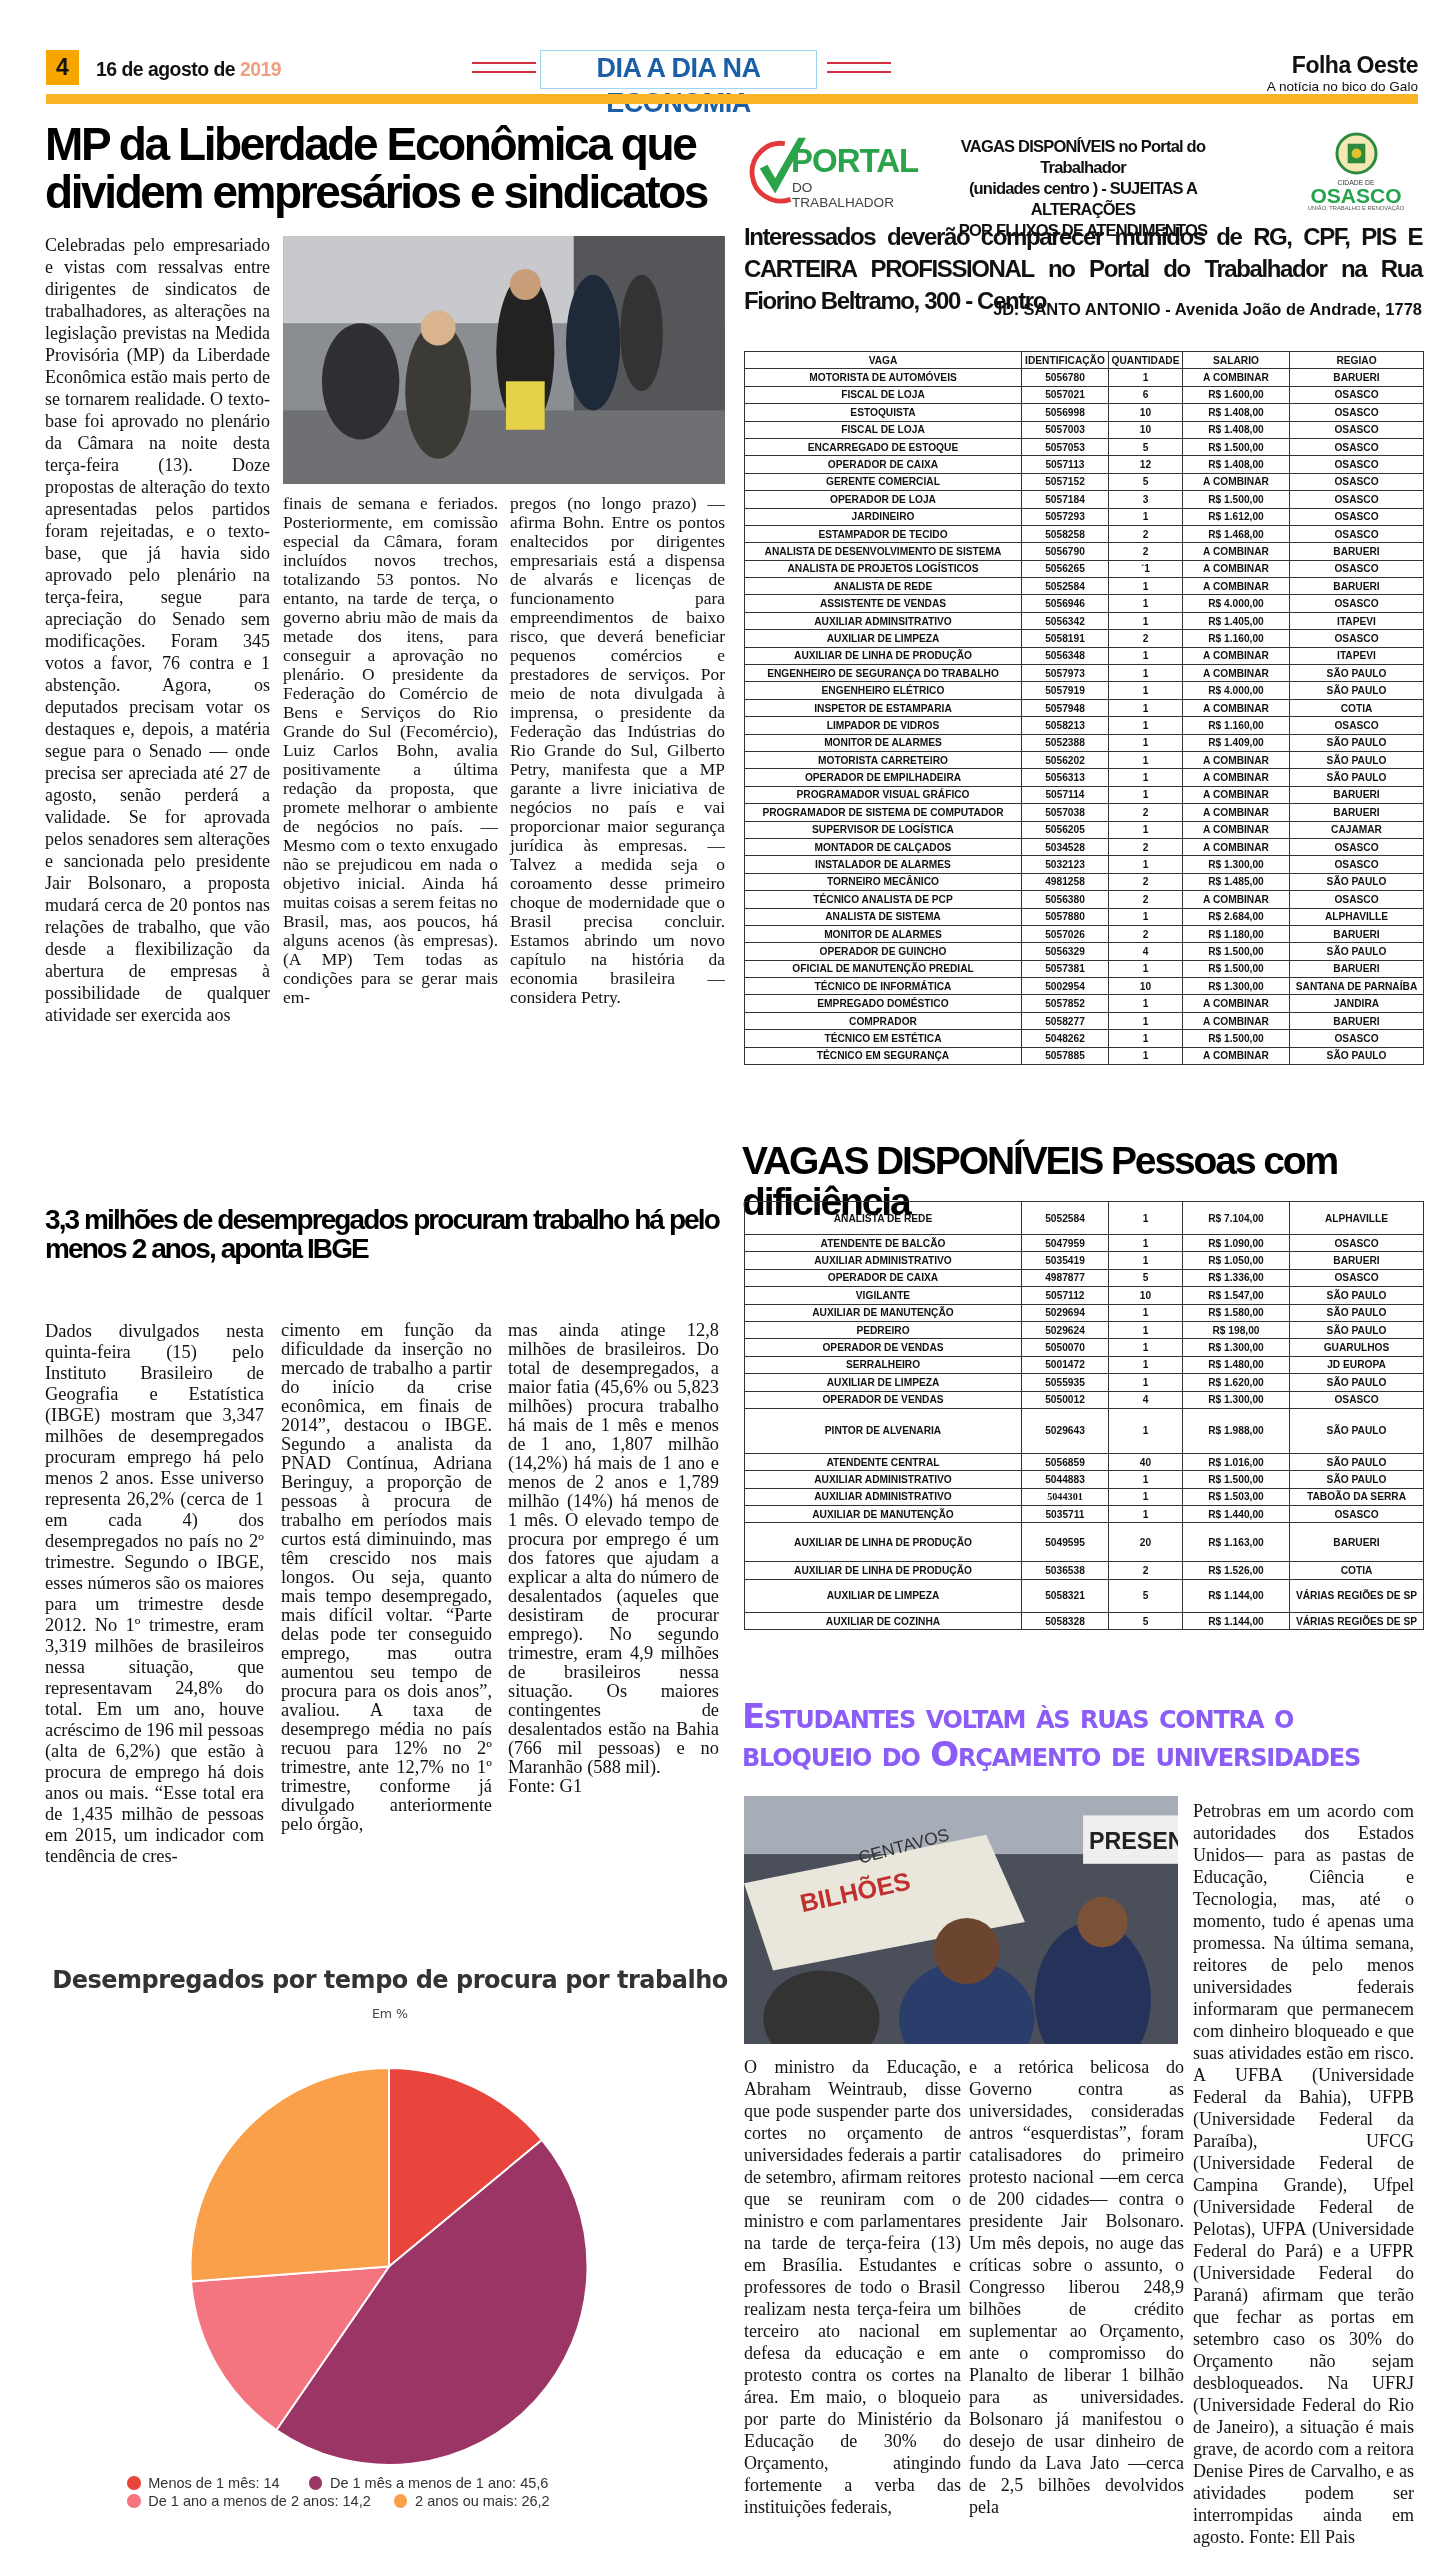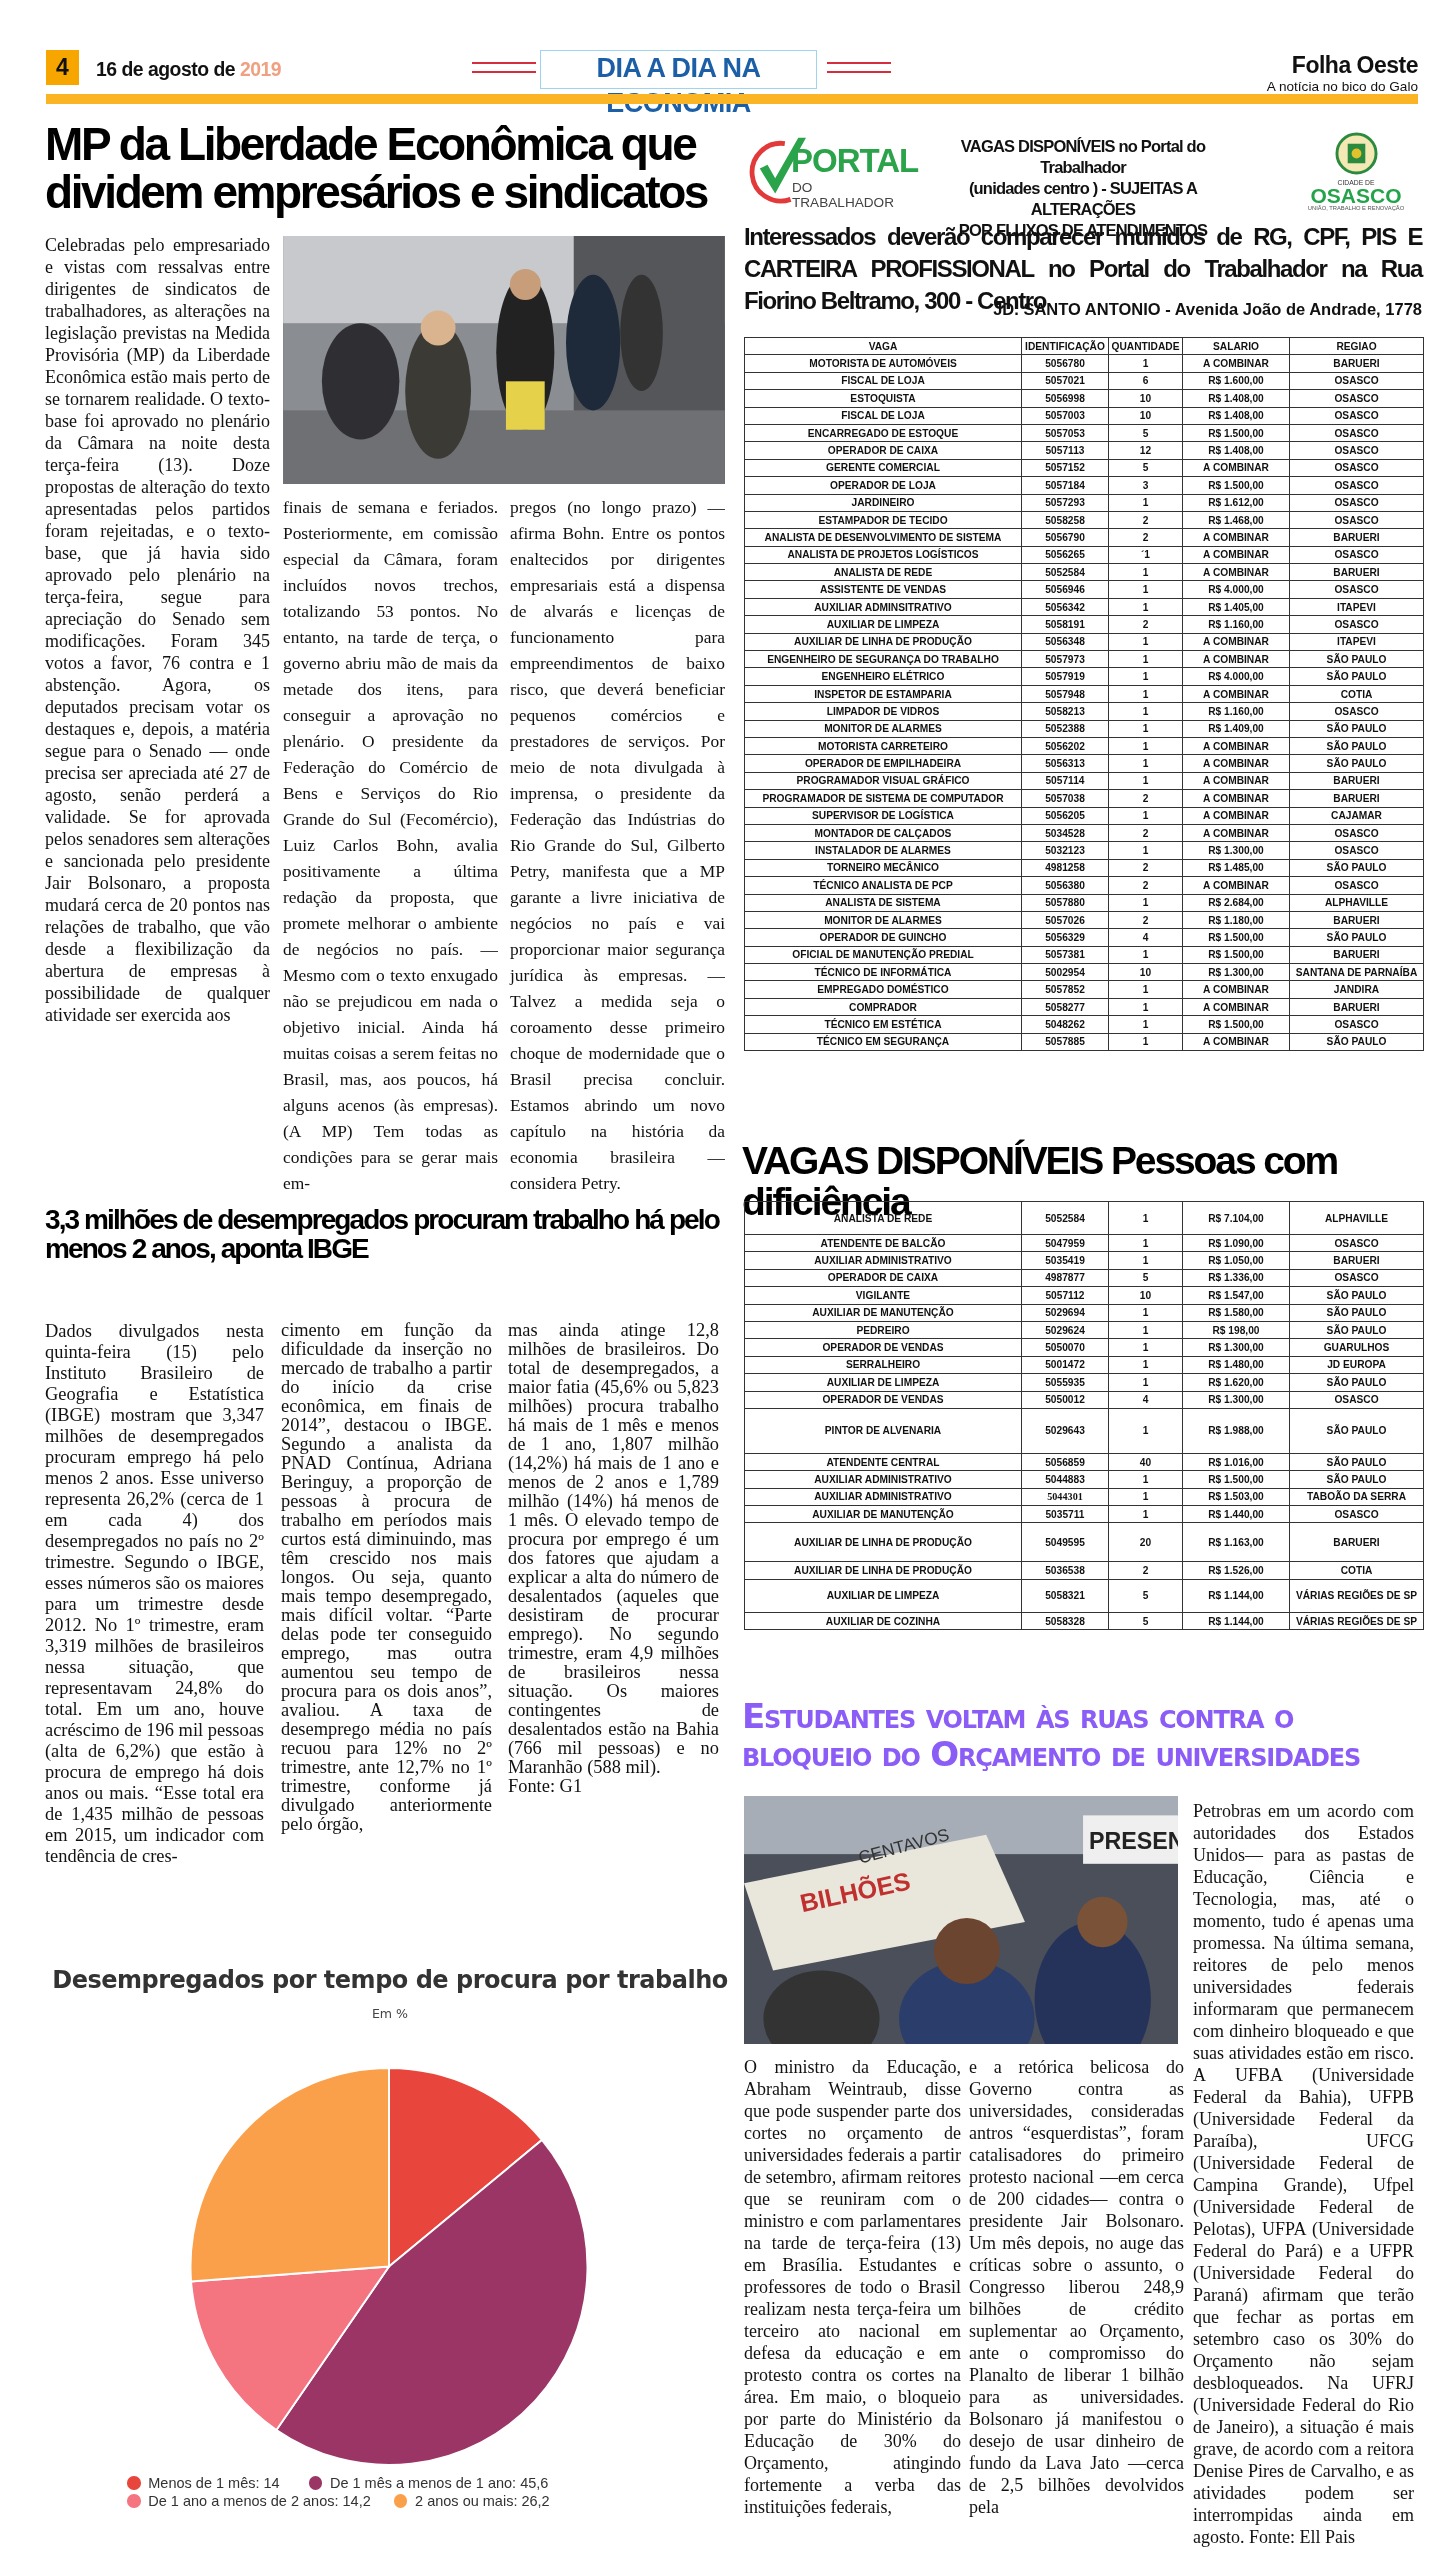--- a/index.html
+++ b/index.html
@@ -11,21 +11,21 @@
 .date{position:absolute;left:50px;top:9.7px;font:bold 19.4px "Liberation Sans",sans-serif;letter-spacing:-0.5px}
 .date .yr{color:#f0a080}
 .rule{position:absolute;top:13.6px;width:64px;height:11.6px;border-top:2.9px solid #d62e3e;border-bottom:2.9px solid #d62e3e}
 .section{position:absolute;left:494px;top:1.9px;width:277px;height:39px;border:1.9px solid #9fd4ee;color:#1c5fa6;font:bold 27px "Liberation Sans",sans-serif;text-align:center;line-height:35px;letter-spacing:-0.5px}
 .brand{position:absolute;right:0;top:3.9px;text-align:right}
 .brand .n{font:bold 23px "Liberation Sans",sans-serif;letter-spacing:-0.5px}
 .brand .t{font:13.6px "Liberation Sans",sans-serif}
 .bar{position:absolute;left:0;top:46px;width:1372px;height:9.7px;background:#fbb424}
 
 .hl{font-family:"Liberation Sans",sans-serif;font-weight:bold;color:#000;letter-spacing:-1.9px;line-height:1.05}
-.body{font-family:"Liberation Serif",serif;font-size:17.4px;line-height:26px;text-align:justify;color:#111}
+.body{font-family:"Liberation Serif",serif;font-size:17.4px;line-height:19px;text-align:justify;color:#111}
 .photo{background:#666;overflow:hidden}
 
 table{border-collapse:collapse;font-family:"Liberation Sans",sans-serif;font-weight:bold;font-size:10.2px;text-align:center;color:#111}
 td,th{border:1px solid #333;padding:1px 1.9px;height:17.4px}
 th{font-size:10.2px}
 
 .legend{font:14.5px "Liberation Sans",sans-serif;color:#333}
 .dot{display:inline-block;width:13.6px;height:13.6px;border-radius:50%;vertical-align:-1.9px;margin-right:7.7px}
 </style>
 </head>
@@ -113,21 +113,21 @@
       <rect x="13" y="12" width="18" height="20" fill="#2b8a3e"></rect>
       <circle cx="22" cy="22" r="5" fill="#e2c12c"></circle>
     </svg>
   <div style="font:6.8px 'Liberation Sans',sans-serif;color:#333">CIDADE DE</div>
   <div style="font:bold 21px 'Liberation Sans',sans-serif;color:#24a34a;line-height:19.4px">OSASCO</div>
   <div style="font:5.8px 'Liberation Sans',sans-serif;color:#555">UNIÃO, TRABALHO E RENOVAÇÃO</div>
 </div>
 <div class="abs" style="left:744px;top:221px;width:678px;font:bold 24px 'Liberation Sans',sans-serif;line-height:32px;letter-spacing:-1.4px;text-align:justify;text-align-last:left">Interessados deverão comparecer munidos de RG, CPF, PIS E CARTEIRA PROFISSIONAL no Portal do Trabalhador na Rua Fiorino Beltramo, 300 - Centro</div>
 <div class="abs" style="left:744px;top:300px;width:678px;text-align:right;font:bold 16.5px 'Liberation Sans',sans-serif">JD. SANTO ANTONIO - Avenida João de Andrade, 1778</div>
 
-<table id="jobs" class="abs" style="left:744px;top:337px;width:680px">
+<table id="jobs" class="abs" style="left:744px;top:351px;width:680px">
   <thead>
       <tr>
     <th style="width:277px">VAGA</th>
     <th style="width:87px">IDENTIFICAÇÃO</th>
     <th style="width:74px">QUANTIDADE</th>
     <th style="width:107px">SALARIO</th>
     <th>REGIAO</th>
   </tr>
     </thead>
   <tbody id="jobs-body">

